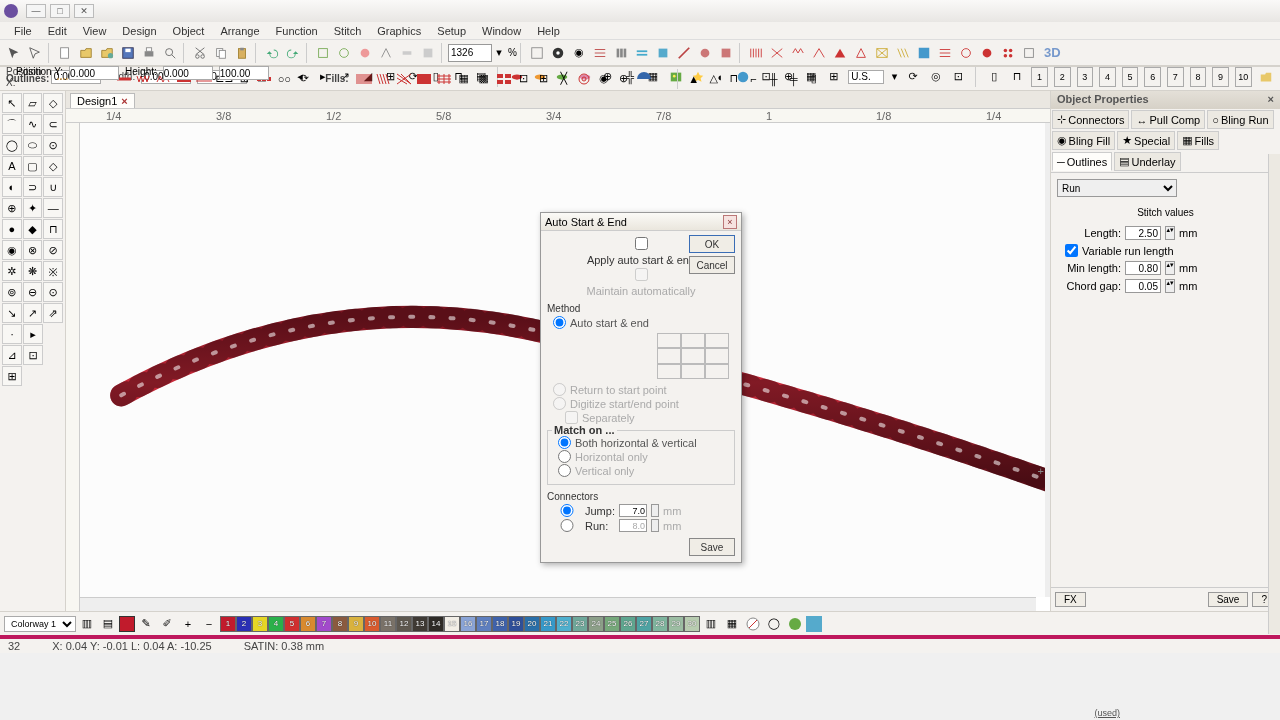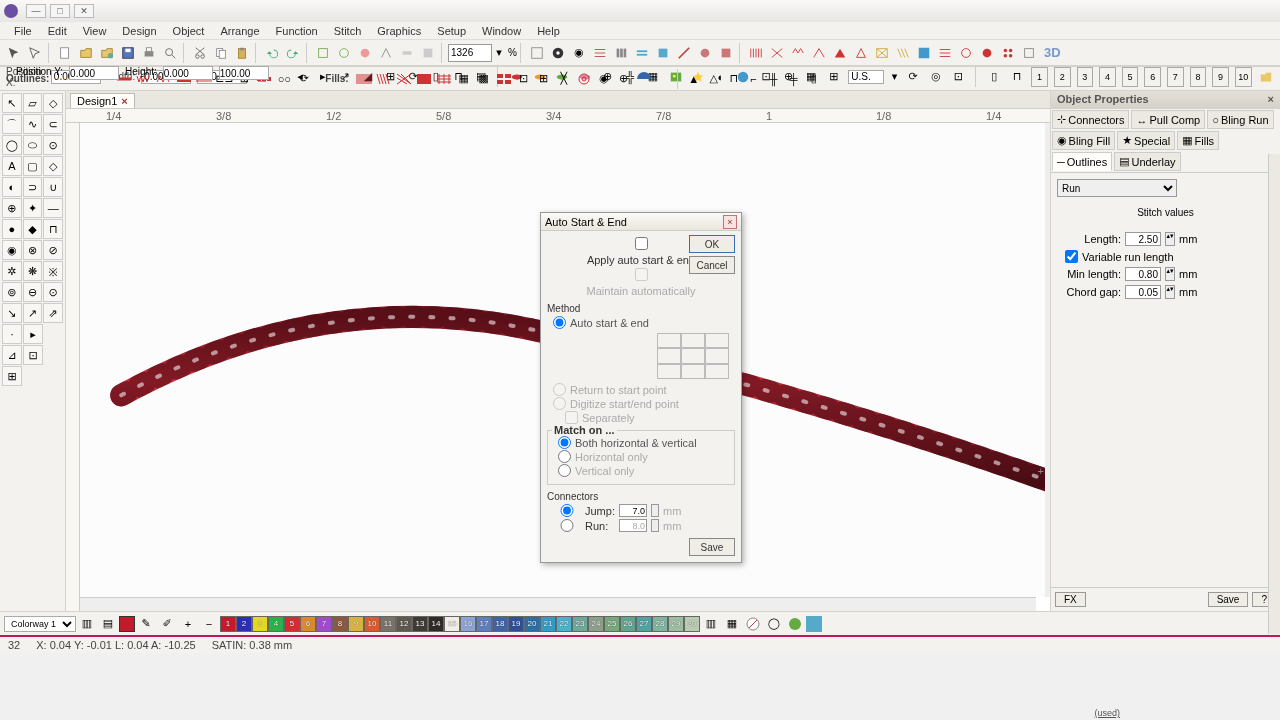--- a/index.html
+++ b/index.html
@@ -46,33 +46,33 @@
 .scrollv-indicator { position:absolute; right:0; top:32px; bottom:14px; width:5px; background:#eee;}
 
 .rightpanel { width:230px; background:#f4f2ef; border-left:1px solid #d5d2cc; display:flex; flex-direction:column;}
 .rp-title { height:18px; background:linear-gradient(#e4e0d8,#d6d1c7); font-size:10px; padding:2px 6px; color:#555; font-weight:bold; display:flex; justify-content:space-between;}
 .rp-tabs { display:flex; flex-wrap:wrap; border-bottom:1px solid #ccc;}
 .rp-tab { font-size:9px; padding:2px 4px; border:1px solid #ccc; background:#ece9e2; margin:1px; display:flex; align-items:center; gap:2px;}
 .rp-tab.active { background:#fefdfa; border-bottom:1px solid #fefdfa;}
 .rp-body { padding:6px; flex:1;}
 .rp-body select { width:120px; height:18px; border:1px solid #999; font-size:10px;}
 .rp-section { margin-top:10px;}
-.rp-section h4 { font-size:10px; font-weight:normal; text-align:center; margin-bottom:14px;}
+.rp-section h4 { font-size:10px; font-weight:normal; text-align:center; margin-bottom:8px;}
 .rp-row { display:flex; align-items:center; gap:4px; margin-bottom:4px; font-size:10px; padding-left:8px;}
 .rp-row input[type=text]{ width:36px; height:14px; border:1px solid #999; font-size:10px; text-align:right; padding-right:2px;}
 .spin { width:10px; height:14px; border:1px solid #999; background:#eee; font-size:7px; display:flex; flex-direction:column; line-height:6px; text-align:center;}
 .rp-row label { width:56px; text-align:right;}
 .rp-foot { padding:4px; display:flex; gap:4px; border-top:1px solid #ccc;}
 .rp-foot button { font-size:10px; padding:1px 8px; border:1px solid #999; background:#f0ede6;}
 
 .colorbar { height:24px; background:#f4f2ef; border-top:1px solid #d5d2cc; display:flex; align-items:center; padding:0 4px; gap:1px;}
 .colorbar .cw { font-size:9px; padding:1px 2px; border:1px solid #aaa; background:#fff;}
 .colorbar .sw { width:16px; height:16px; border:1px solid #666; font-size:8px; color:#fff; display:flex; align-items:center; justify-content:center; text-shadow:0 0 1px #000;}
 
-.statusbar { height:18px; background:#f4f2ef; border-top:2px solid #be185d; display:flex; align-items:center; padding:0 8px; gap:16px; font-size:10px; color:#444;}
+.statusbar { height:18px; background:#f4f2ef; border-top:4px solid #be185d; display:flex; align-items:center; padding:0 8px; gap:32px; font-size:10px; color:#444;}
 .statusbar .seg { }
 
 .dialog { position:absolute; left:540px; top:212px; width:202px; background:#f4f2ef; border:1px solid #999; box-shadow:2px 2px 6px rgba(0,0,0,.3);}
 .dlg-title { height:18px; background:linear-gradient(#fbfaf7,#eae6dd); display:flex; align-items:center; justify-content:space-between; padding:0 4px; font-size:10px; border-bottom:1px solid #ccc;}
 .dlg-title .x { width:14px; height:14px; border:1px solid #b77; color:#833; display:flex; align-items:center; justify-content:center; font-size:9px; background:#f6e3e0;}
 .dlg-body { padding:6px; font-size:10px; color:#333; position:relative;}
 .dlg-body .chk { display:flex; align-items:center; gap:4px; margin-bottom:2px;flex-direction:column;}
 .dlg-body .grp { margin-top:6px;}
 .dlg-body .grp h5 { font-size:10px; font-weight:normal; margin-bottom:2px;}
 .dlg-body .rad { display:flex; align-items:center; gap:4px; margin:1px 0 1px 6px; color:#555;}

